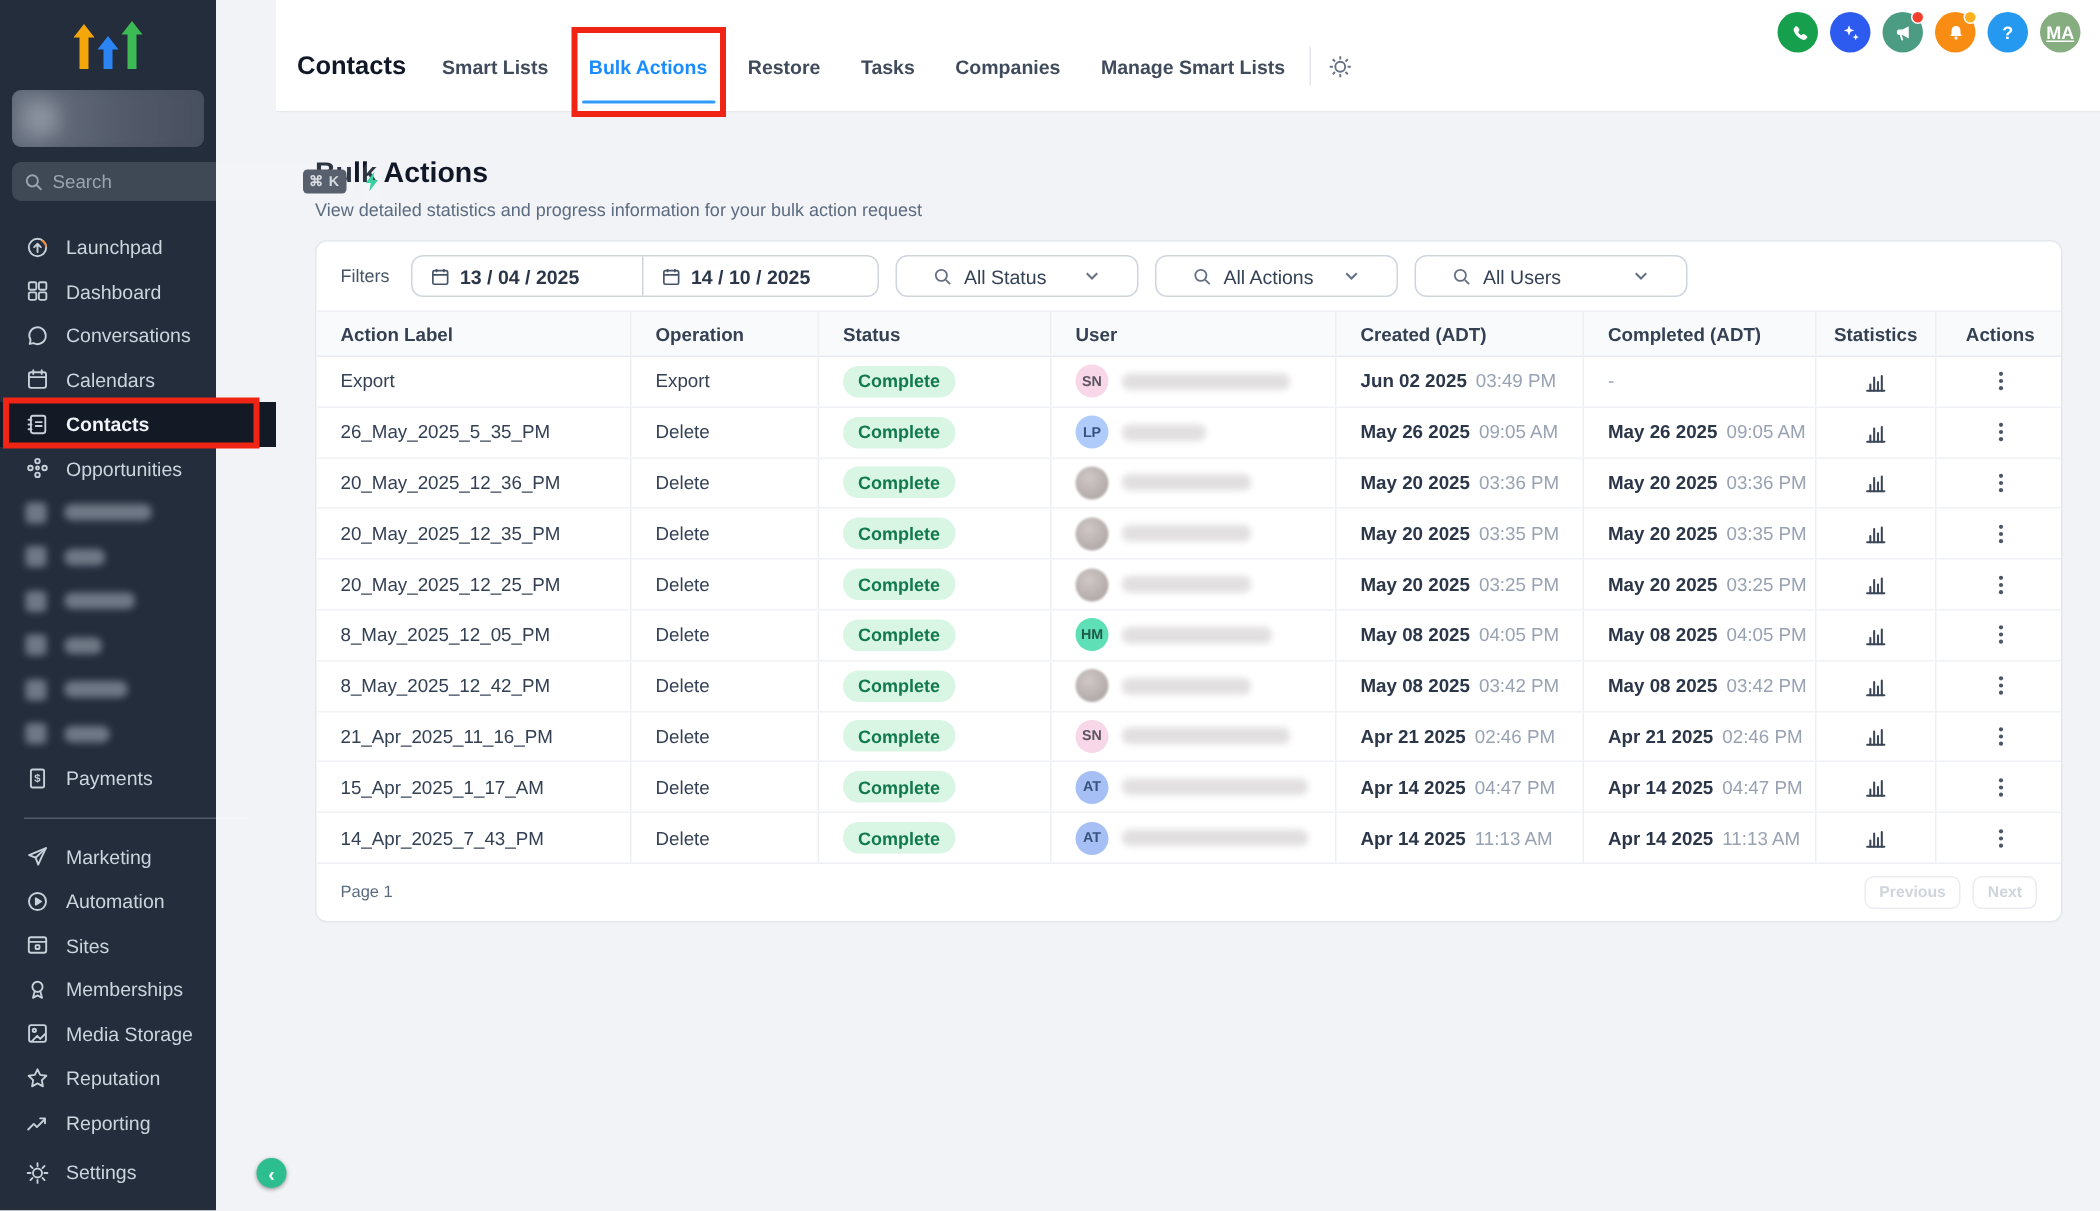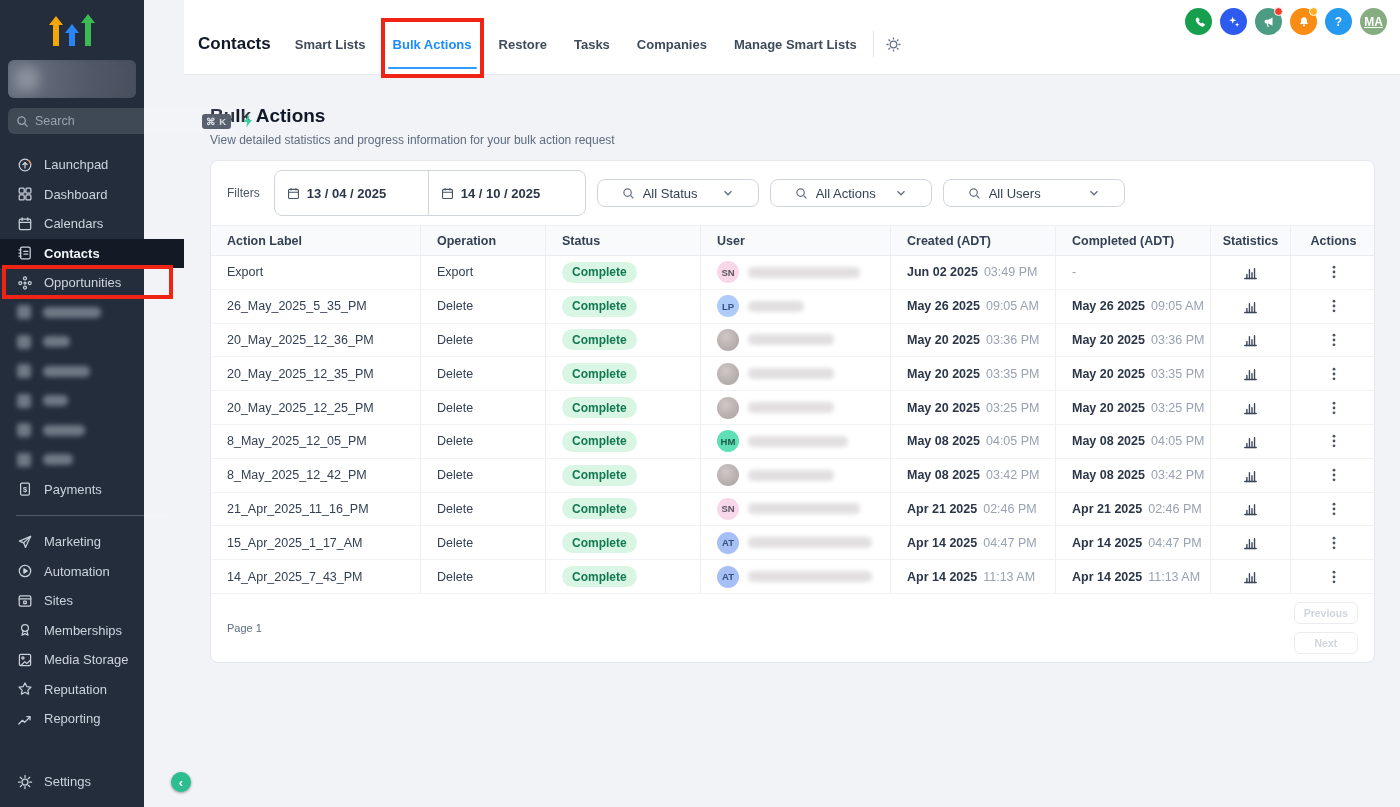--- a/index.html
+++ b/index.html
@@ -65,21 +65,21 @@
     justify-content:center; color:#fff; font-size:12px; font-weight:700; cursor:pointer; }
   .hicon .dot { position:absolute; top:-1px; right:-1px; width:9px; height:9px; border-radius:50%; border:1.5px solid #fff; }
   
   .main { position:absolute; left:184px; top:75px; width:1216px; height:732px; background:#f1f3f6; padding:30px 0 0 26px; }
   .page-title { font-size:19px; font-weight:700; color:#101828; }
   .page-sub { font-size:12px; color:#5d6b80; margin-top:6px; }
   .card { margin-top:13px; width:1165px; background:#fff; border:1px solid #e4e7ec; border-radius:8px; overflow:hidden; }
   
   .filters { display:flex; align-items:center; padding:9px 16px; gap:11px; border-bottom:1px solid #eef0f3; }
   .filters-label { font-size:12px; color:#475467; margin-right:3px; }
-  .date-range { display:flex; align-items:center; height:46px; border:1px solid #d0d5dd; border-radius:8px; background:#fff; }
+  .date-range { display:flex; align-items:center; height:28px; border:1px solid #d0d5dd; border-radius:8px; background:#fff; }
   .date-part { display:flex; align-items:center; gap:7px; padding:0 12px; height:100%; font-size:13px;
     font-weight:700; color:#2b3648; cursor:pointer; }
   .date-part:first-child { border-right:1px solid #d0d5dd; width:154px; }
   .date-part:last-child { width:156px; }
   .dropdown { display:flex; align-items:center; height:28px; border:1px solid #d0d5dd; border-radius:8px;
     background:#fff; padding:0 24px; gap:8px; font-size:13px; font-weight:500; color:#344054; cursor:pointer; }
   .dropdown .dd-label { flex:1; }
   .dd-status { width:162px; } .dd-actions { width:162px; } .dd-users { width:182px; }
   
   .trow { display:grid; grid-template-columns:210px 125px 155px 190px 165px 155px 80px 85px; }
@@ -95,21 +95,21 @@
   .avatar { width:22px; height:22px; border-radius:50%; display:flex; align-items:center; justify-content:center;
     font-size:9.5px; font-weight:700; margin-right:9px; flex:0 0 22px; }
   .avatar.blurred { background:radial-gradient(circle at 40% 35%, #cfc8c6, #a89f9e); filter:blur(.6px); }
   .name-redact { height:11px; border-radius:5px; background:#c9c5c6; opacity:.55; filter:blur(2px); }
   .d-date { font-weight:700; color:#2b3648; margin-right:6px; white-space:nowrap; }
   .d-time { color:#98a2b3; white-space:nowrap; }
   .stat-btn, .kebab-btn { display:flex; align-items:center; justify-content:center; width:26px; height:26px; cursor:pointer; }
   
   .tfooter { display:flex; align-items:center; justify-content:space-between; padding:8px 16px; border-top:1px solid #eef0f3;gap:28px; }
   .page-label { font-size:11px; color:#5d6b80; }
-  .pager { display:flex; gap:8px;flex-direction:column; }
+  .pager { display:flex; gap:8px; }
   .pg-btn { font-size:10.5px; font-weight:600; color:#d0d5dd; background:#fff; border:1px solid #eaecf0;
     border-radius:6px; padding:4px 9px; cursor:default; }
 </style>
 </head>
 <body>
 
 <div class="sidebar">
   <div class="logo">
     <svg width="52" height="40" viewBox="0 0 52 40">
       <polygon points="10,4 3,13 7,13 7,34 13,34 13,13 17,13" fill="#f5a70a"></polygon>
@@ -153,20 +153,28 @@
             <rect x="8.9" y="2.2" width="5" height="5" rx="1"></rect>
             <rect x="2.2" y="8.9" width="5" height="5" rx="1"></rect>
             <rect x="8.9" y="8.9" width="5" height="5" rx="1"></rect>
           </svg>
         </span>
         <span>Dashboard</span>
       </div>
       <div class="side-item">
         <span class="s-icon">
           <svg width="16" height="16" viewBox="0 0 16 16" fill="none" stroke="#c8d0da" stroke-width="1.25" stroke-linecap="round" stroke-linejoin="round">
+            <path d="M13.5 7.7a5.5 5.5 0 1 0-10.1 3L2.8 13.3l2.5-.6a5.5 5.5 0 0 0 8.2-5z"></path>
+          </svg>
+        </span>
+        <span>Conversations</span>
+      </div>
+      <div class="side-item">
+        <span class="s-icon">
+          <svg width="16" height="16" viewBox="0 0 16 16" fill="none" stroke="#c8d0da" stroke-width="1.25" stroke-linecap="round" stroke-linejoin="round">
             <rect x="2.3" y="3.2" width="11.4" height="10.4" rx="1.4"></rect>
             <path d="M5.2 1.8v2.6M10.8 1.8v2.6M2.3 6.4h11.4"></path>
           </svg>
         </span>
         <span>Calendars</span>
       </div>
       <div class="side-item active">
         <span class="s-icon">
           <svg width="16" height="16" viewBox="0 0 16 16" fill="none" stroke="#c8d0da" stroke-width="1.25" stroke-linecap="round" stroke-linejoin="round">
             <rect x="3.6" y="2.2" width="9.6" height="11.6" rx="1.4"></rect>

